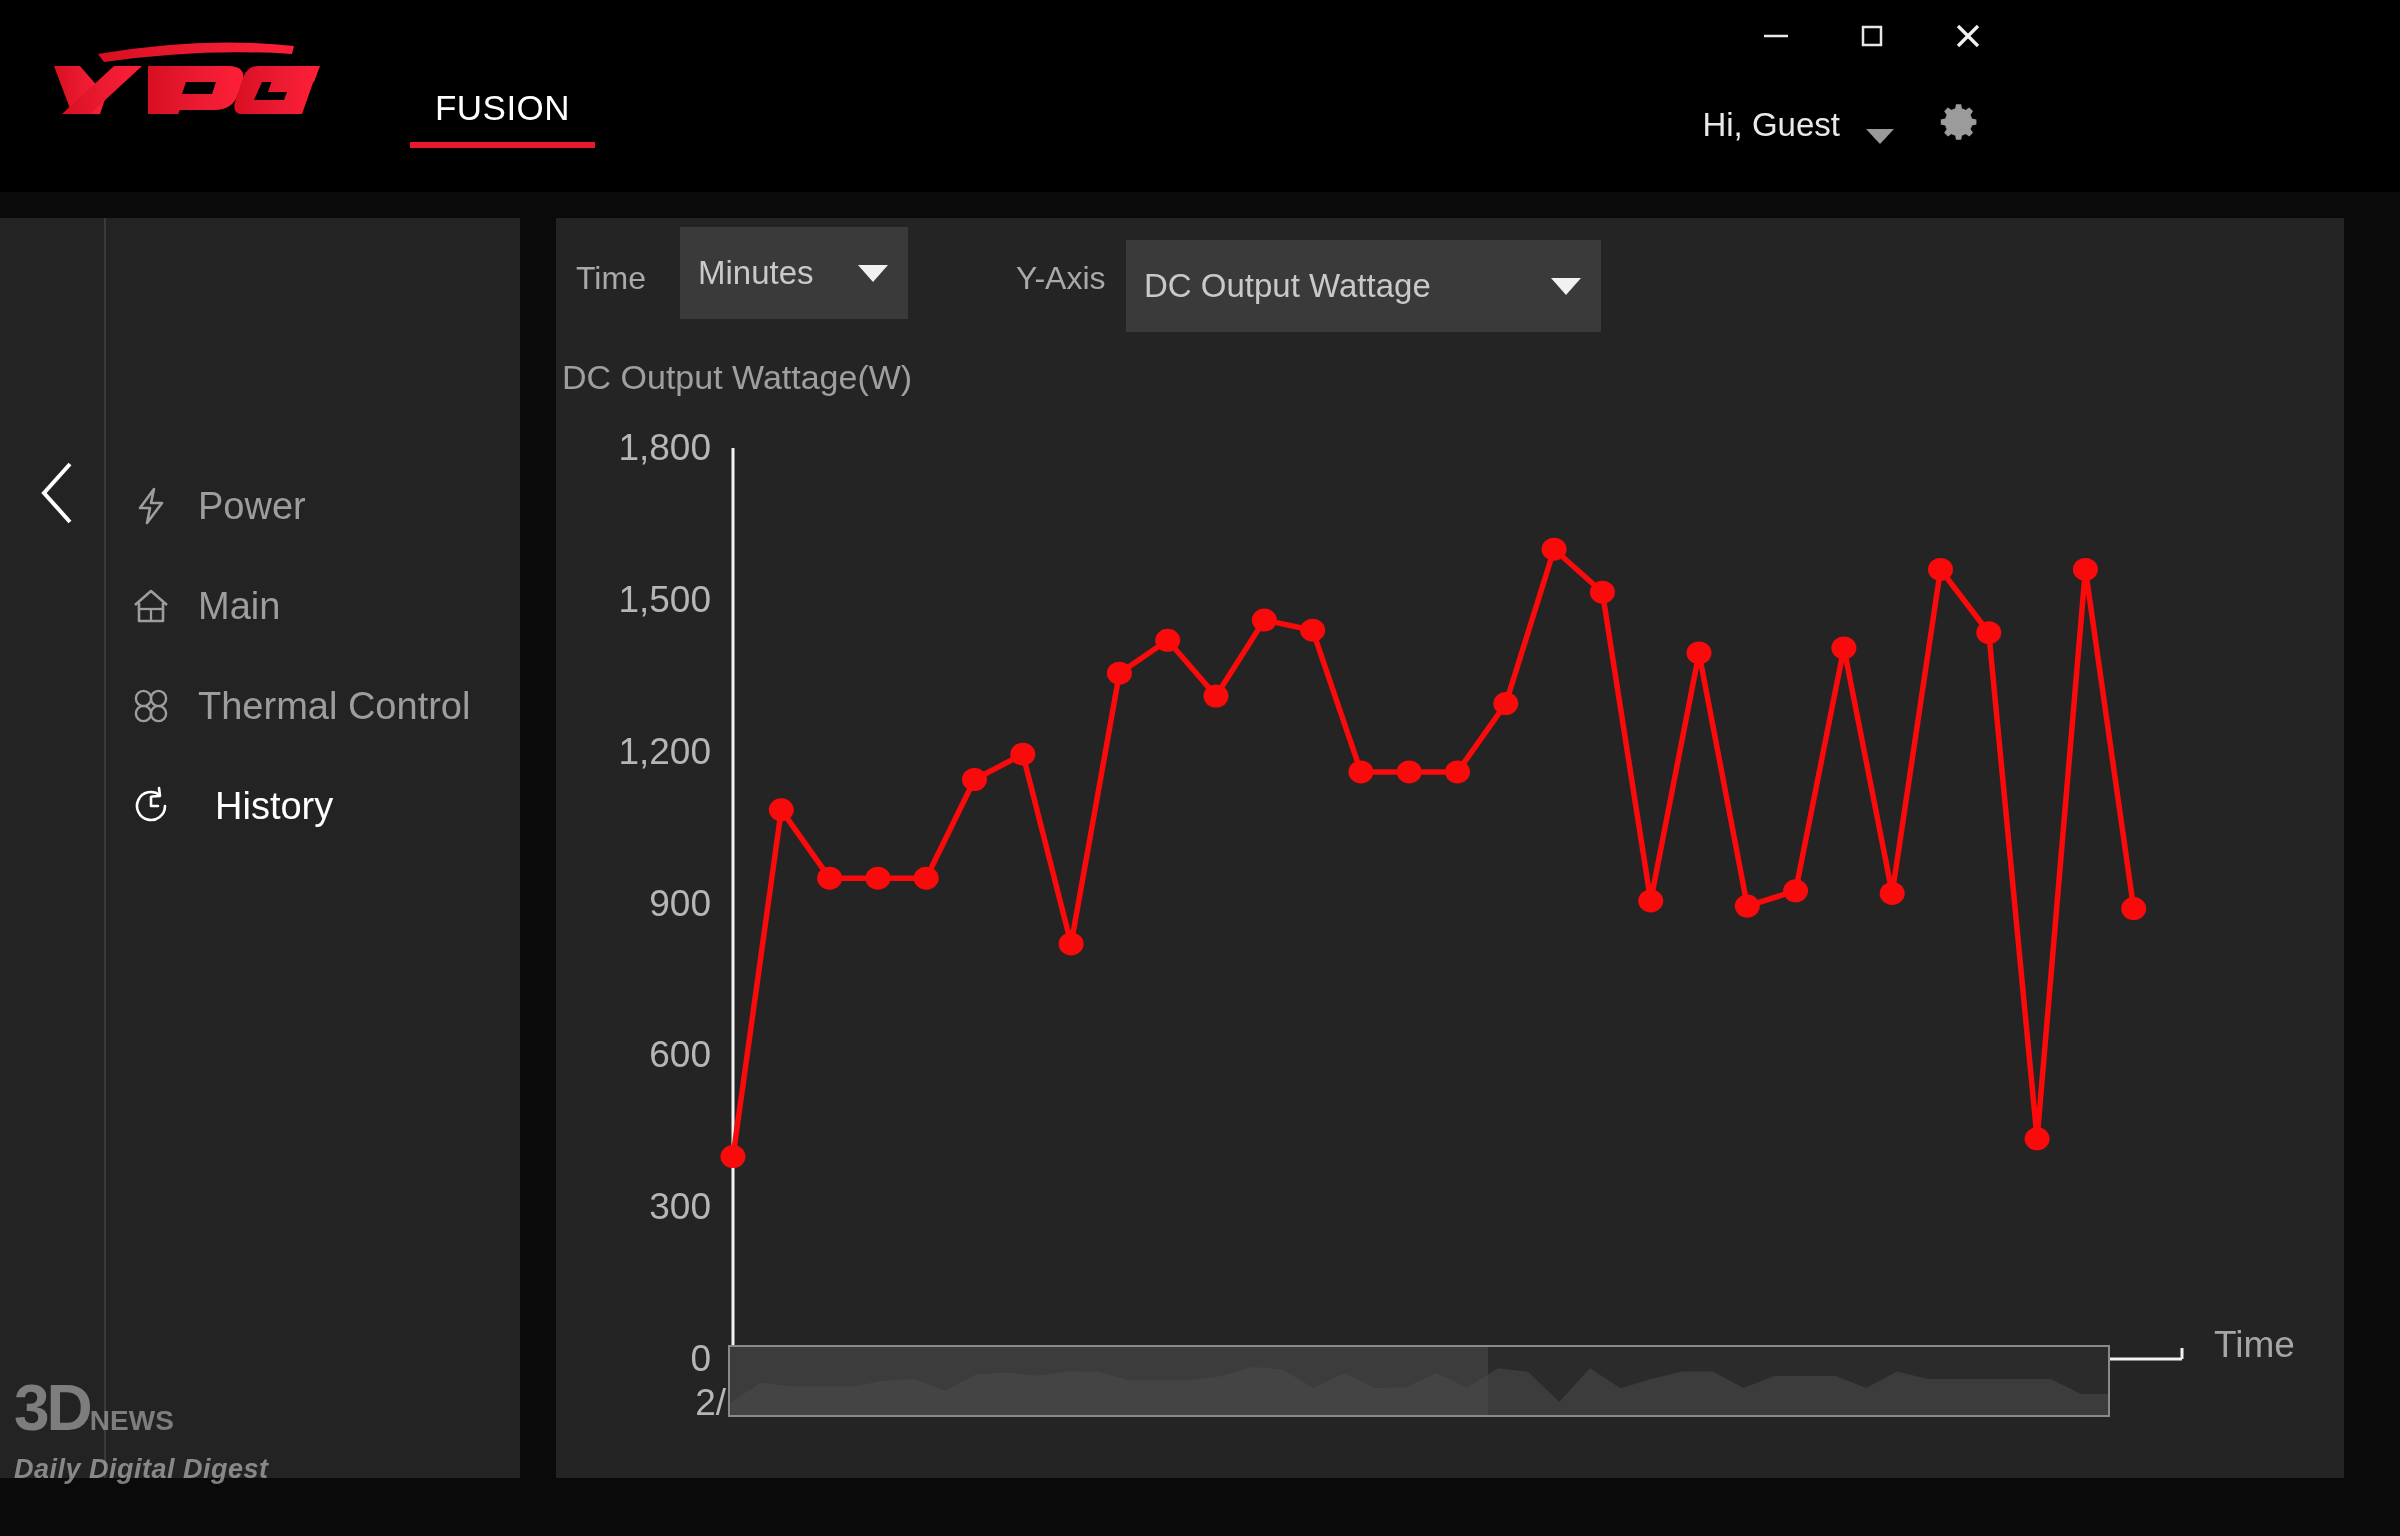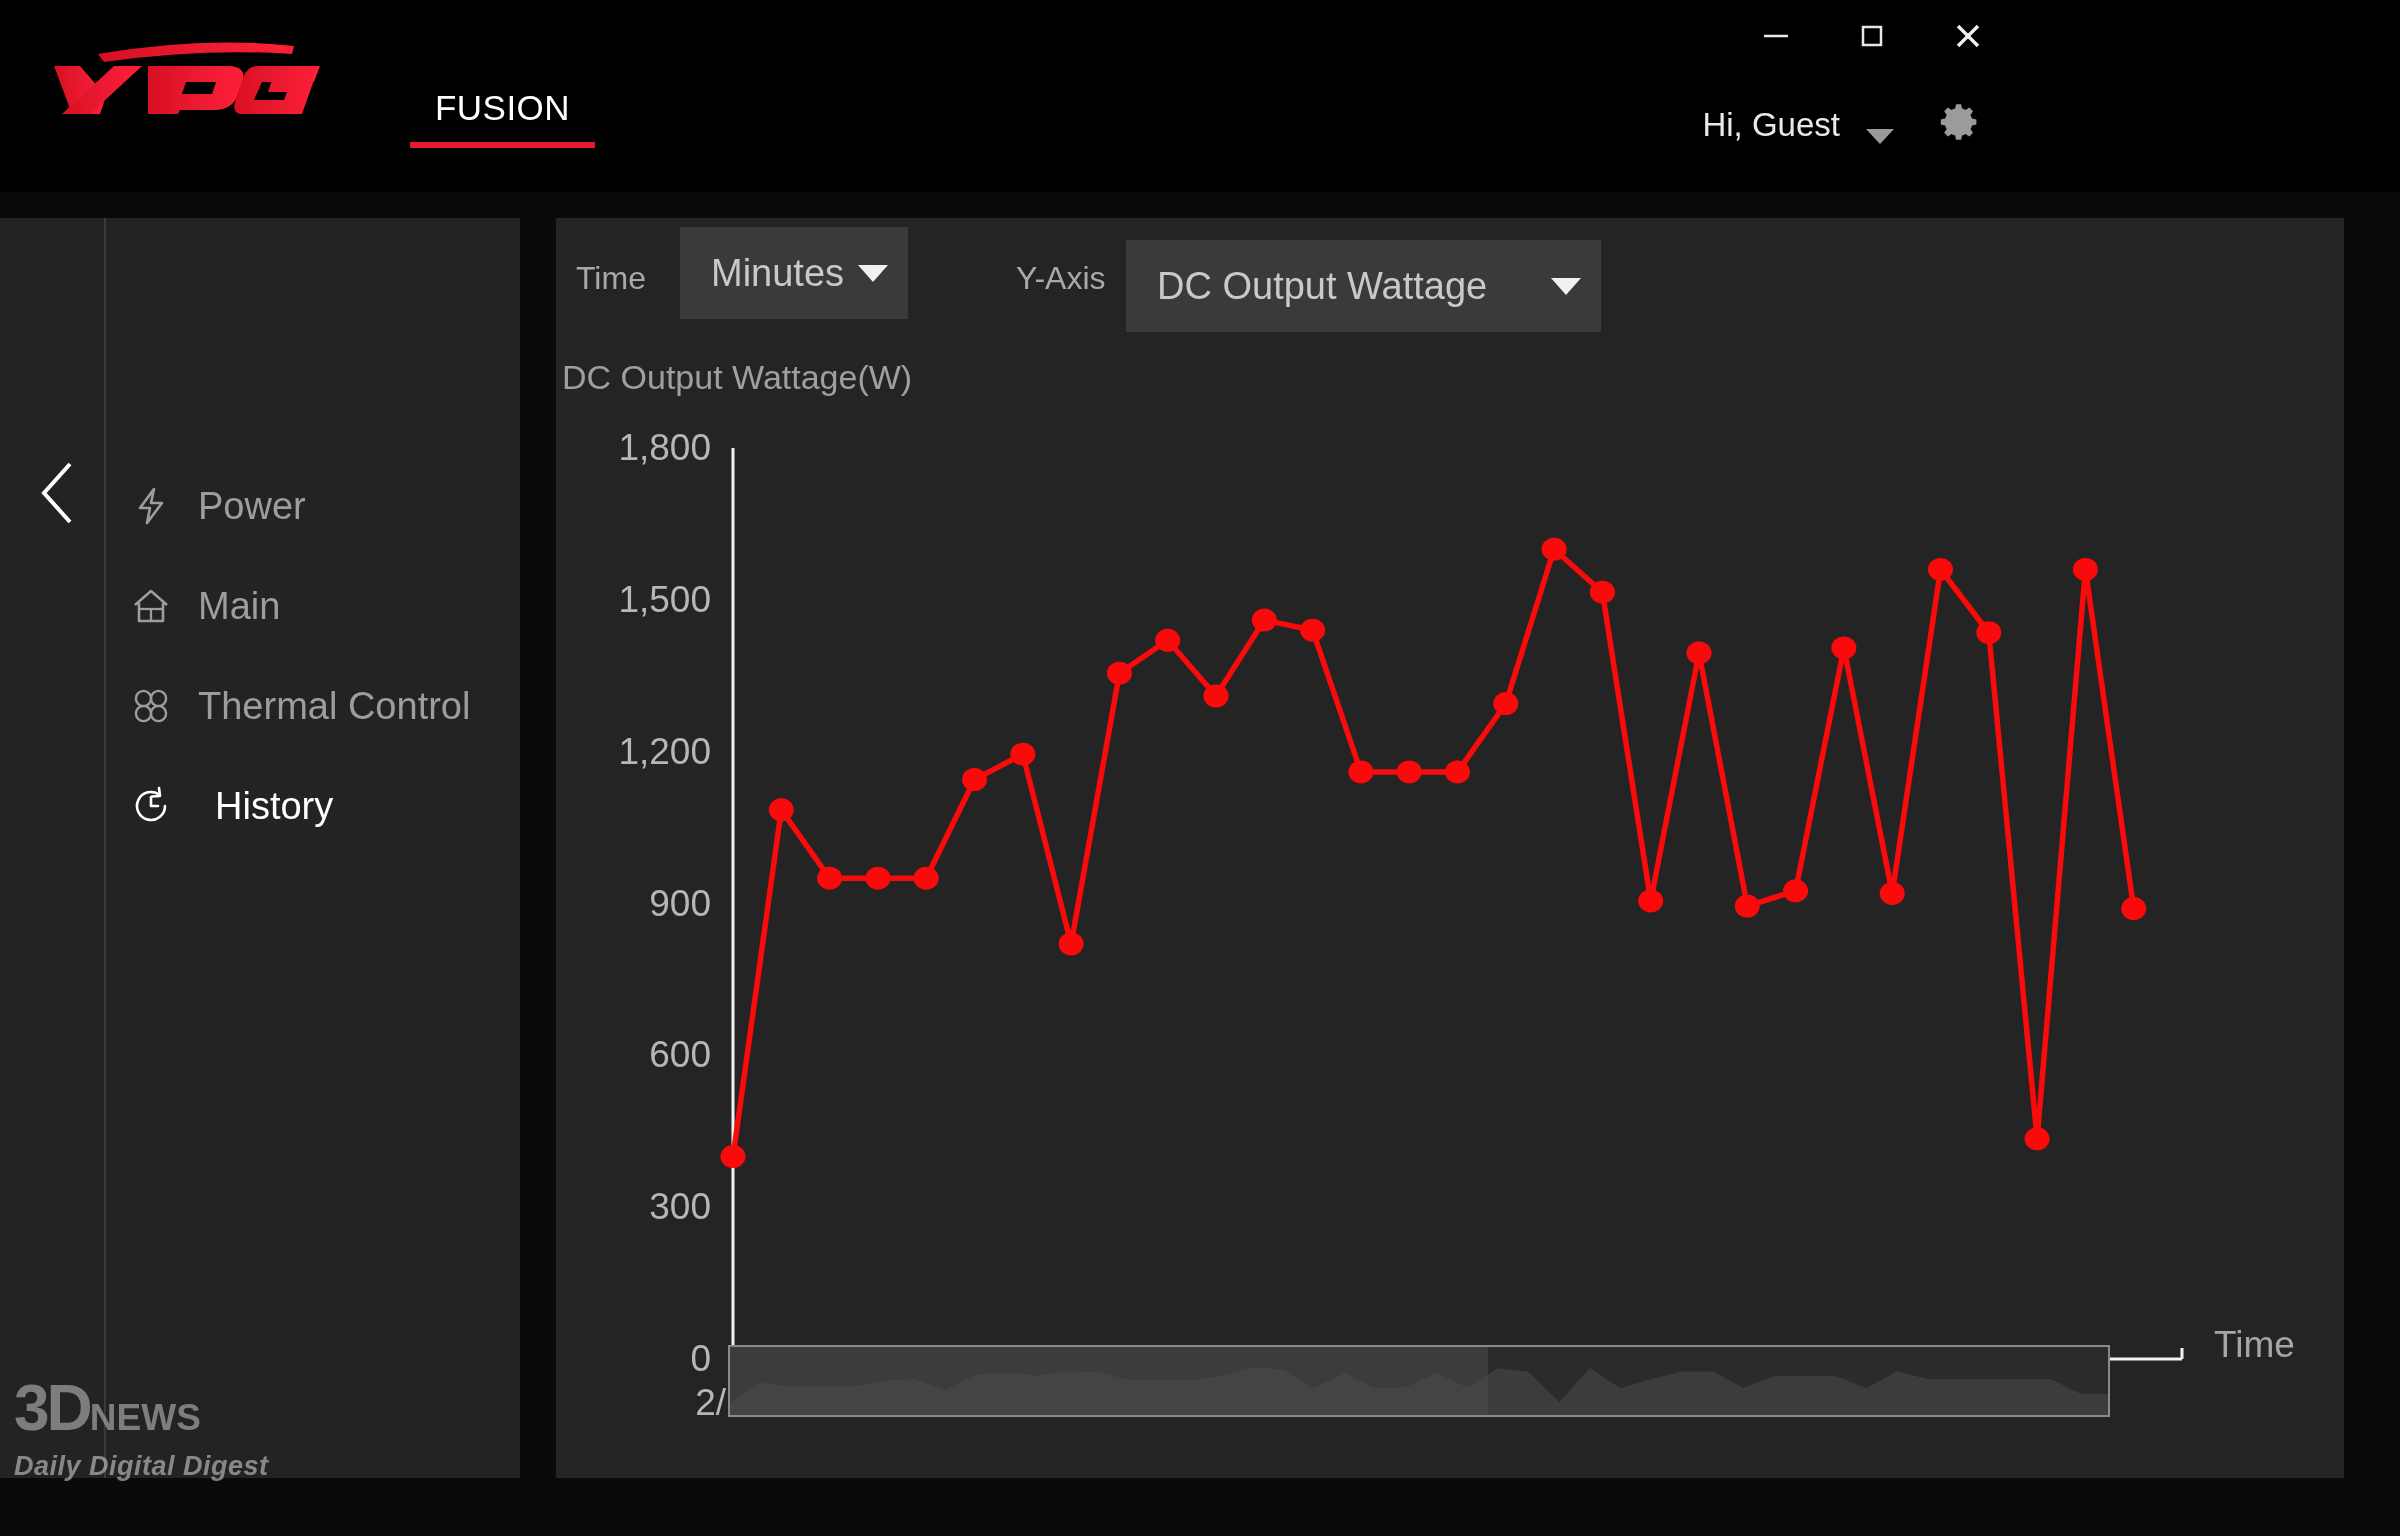--- a/index.html
+++ b/index.html
@@ -124,21 +124,21 @@
 
   .select {
     position: absolute;
     background: #3a3a3a;
     display: flex; align-items: center;
     box-sizing: border-box;
   }
   .select.time-sel { left: 124px; top: 9px; width: 228px; height: 92px; }
   .select.y-sel    { left: 570px; top: 22px; width: 475px; height: 92px; }
   .select-value {
-    font-size: 38px; color: #c9c9c9; margin-left: 31px; white-space: nowrap;
+    font-size: 33px; color: #c9c9c9; margin-left: 18px; white-space: nowrap;
   }
   .select-caret {
     position: absolute; right: 20px;
     width: 0; height: 0;
     border-left: 15px solid transparent;
     border-right: 15px solid transparent;
     border-top: 17px solid #f1f1f1;
   }
 
   
@@ -174,21 +174,21 @@
     width: 300px; height: 145px;
     opacity: 0.62;
     pointer-events: none;
   }
   .wm-3d {
     font-size: 64px; font-weight: bold; color: #b4b4b4;
     font-family: "Liberation Sans", sans-serif;
     letter-spacing: -3px;
     line-height: 62px;
   }
-  .wm-news { font-size: 37px; letter-spacing: 0px; }
+  .wm-news { font-size: 28px; letter-spacing: 0px; }
   .wm-sub {
     font-size: 27px; font-style: italic; font-weight: bold;
     color: #c6c6c6; letter-spacing: 0.5px; margin-top: 2px;
   }
 </style>
 </head>
 <body>
 
 <div id="app">
 

